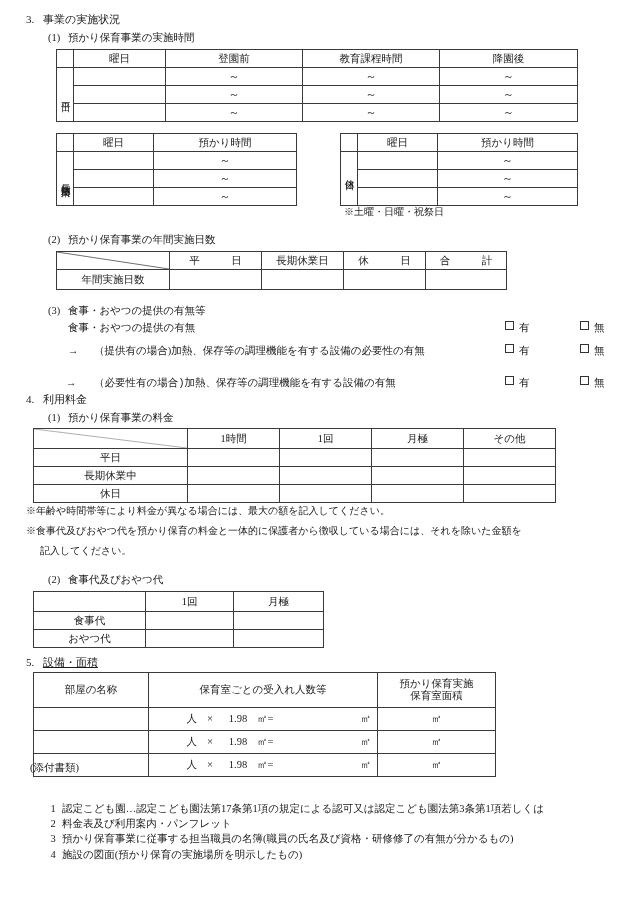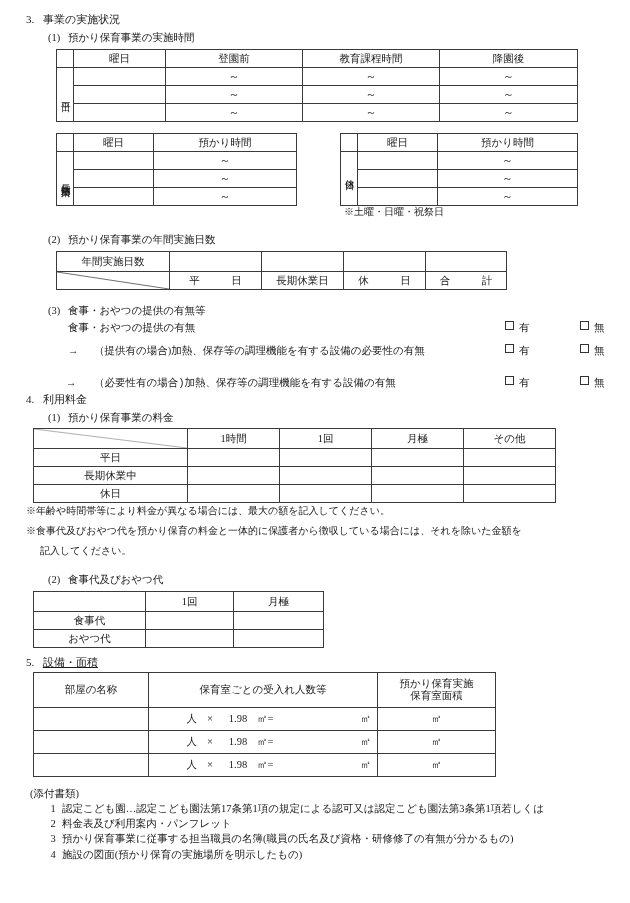--- a/index.html
+++ b/index.html
@@ -241,36 +241,36 @@
   <table class="frm" style="position:absolute; left:56px; top:251px; width:450px;">
     <colgroup>
       <col style="width:113px">
       <col style="width:92px">
       <col style="width:82px">
       <col style="width:82px">
       <col style="width:81px">
     </colgroup>
     <tbody>
         <tr>
-      <td style="height:19px;">年間実施日数</td>
-      <td></td>
-      <td></td>
-      <td></td>
-      <td></td>
-    </tr>
-    <tr>
       <td class="diag">
         <svg viewBox="0 0 113 20" preserveAspectRatio="none" aria-hidden="true">
           <line x1="0" y1="0" x2="113" y2="20" stroke="#3a3a3a" stroke-width="0.8"></line>
         </svg>
       </td>
       <td>平　　　日</td>
       <td>長期休業日</td>
       <td>休　　　日</td>
       <td>合　　　計</td>
+    </tr>
+    <tr>
+      <td style="height:19px;">年間実施日数</td>
+      <td></td>
+      <td></td>
+      <td></td>
+      <td></td>
     </tr>
   </tbody>
     </table>
 
   <div style="position:absolute; left:48px; top:303px;">
     <span class="sub-head">(3)</span>
     <span class="sub-head" style="margin-left:5px;">食事・おやつの提供の有無等</span>
   </div>
 
   <div class="chk-row" style="position:absolute; left:68px; top:321px; width:540px;font-family:Liberation Mono, monospace;">
@@ -454,21 +454,21 @@
           <span style="margin-left:4px;">㎡=</span>
           <span style="flex:1;"></span>
           <span>㎡</span>
         </div>
       </td>
       <td class="cellpad-r">㎡</td>
     </tr>
   </tbody>
     </table>
 
-  <div class="attach-title" style="position:absolute; left:30px; top:786px;">(添付書類)</div>
+  <div class="attach-title" style="position:absolute; left:30px; top:760px;">(添付書類)</div>
 
   <div style="position:absolute; left:44px; top:801px; width:570px;">
 
     <div class="attach-item">
       <span class="attach-num">1</span>
       <span class="attach-body">認定こども園…認定こども園法第17条第1項の規定による認可又は認定こども園法第3条第1項若しくは</span>
     </div>
 
     <div class="attach-item">
       <span class="attach-num">2</span>

